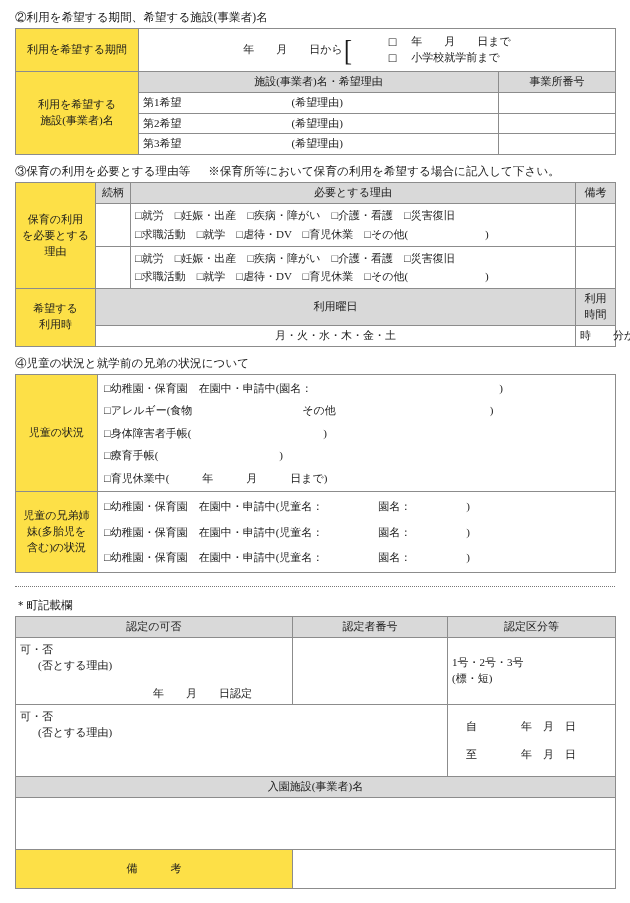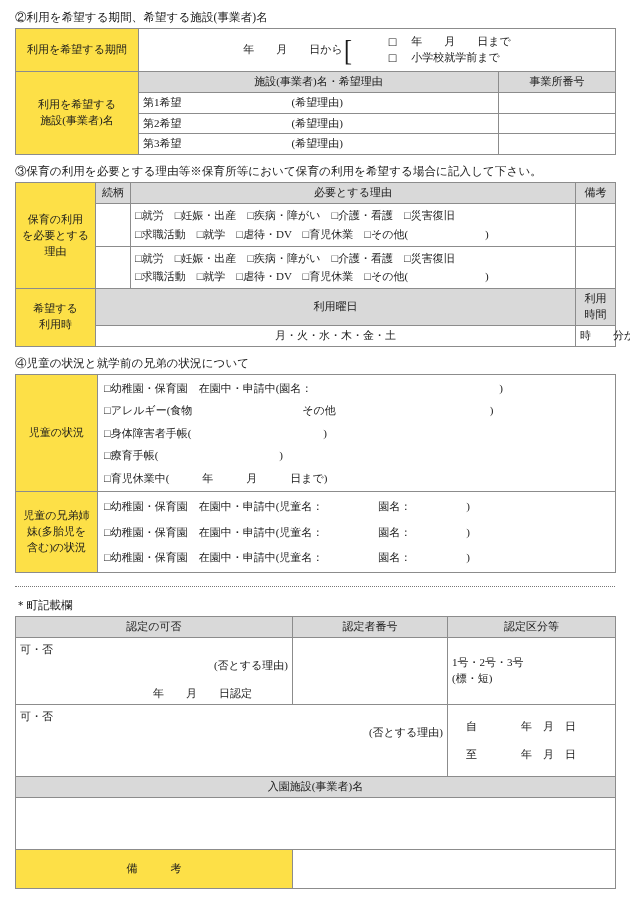--- a/index.html
+++ b/index.html
@@ -24,20 +24,21 @@
     box-sizing: border-box;
   }
   .section-title {
     font-size: 11.5px;
     line-height: 1.2;
     margin: 0 0 3px 15px;
     letter-spacing: 0.1px;
     white-space: nowrap;
   }
   .section-title .note {
+    margin-left: 18px;
   }
   table.form {
     border-collapse: collapse;
     margin-left: 15px;
     width: 600px;
     table-layout: fixed;
   }
   table.form td, table.form th {
     border: 1px solid #8c8c8c;
     padding: 2px 4px;
@@ -95,21 +96,21 @@
     margin: 13px 15px 11px 15px;
   }
   .admin-title {
     font-size: 11.5px;
     margin: 0 0 3px 15px;
   }
   .mt14 { margin-top: 10px; }
   .sec-gap { height: 11px; }
   .cell-pad-lg { padding: 5px 6px; }
   .nin-kahi { line-height: 1.7; }
-  .indent1 { padding-left: 18px; text-align: right; }
+  .indent1 { padding-left: 18px; }
   .date-right { text-align: right; padding-right: 36px; }
   .kubun { line-height: 1.8; }
   .kikan-lines div { line-height: 2.6; padding-left: 14px; white-space: nowrap; }
 </style>
 </head>
 <body>
 
 <div class="page">
 
   <div class="sec-gap"></div>

